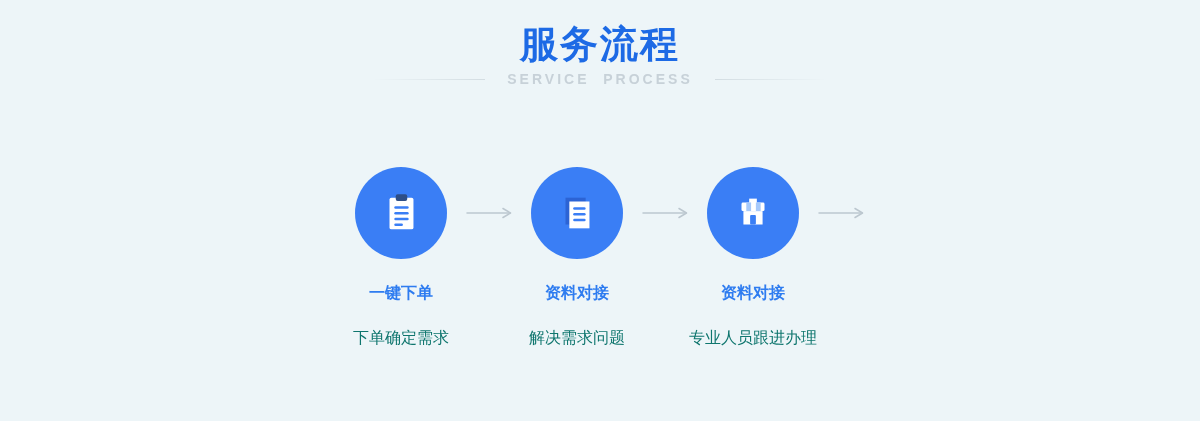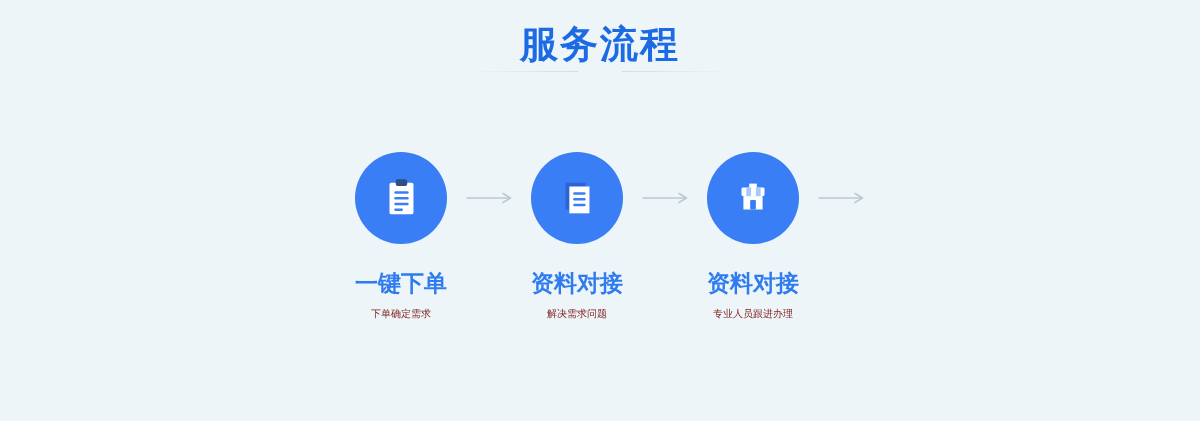--- a/index.html
+++ b/index.html
@@ -51,48 +51,49 @@
     width: 92px;
     height: 92px;
     border-radius: 50%;
     background: #3a7ef5;
     display: flex;
     align-items: center;
     justify-content: center;
   }
   .step-title {
     margin-top: 24px;
-    font-size: 23px;
+    font-size: 16px;
     font-weight: bold;
     color: #2e7cf0;
     white-space: nowrap;
   }
   .step-desc {
-    margin-top: 8px;
-    font-size: 10px;
-    color: #7f1d1d;
+    margin-top: 24px;
+    font-size: 16px;
+    color: #0f766e;
     white-space: nowrap;
   }
   .arrow {
     width: 46px;
     margin-top: 40px;
     display: flex;
     justify-content: center;
     flex: none;
   }
 </style>
 </head>
 <body>
 
 <div class="page">
 
   <div class="header">
     <div class="title">服务流程</div>
     <div class="subtitle-row">
       <span class="divider-line left"></span>
+      <span class="subtitle">SERVICE  PROCESS</span>
       <span class="divider-line right"></span>
     </div>
   </div>
 
   <div class="steps">
 
     <div class="step">
       <div class="circle">
         <svg width="46" height="46" viewBox="0 0 48 48">
           <rect x="12" y="8" width="25" height="33" rx="2" fill="#ffffff"></rect>

